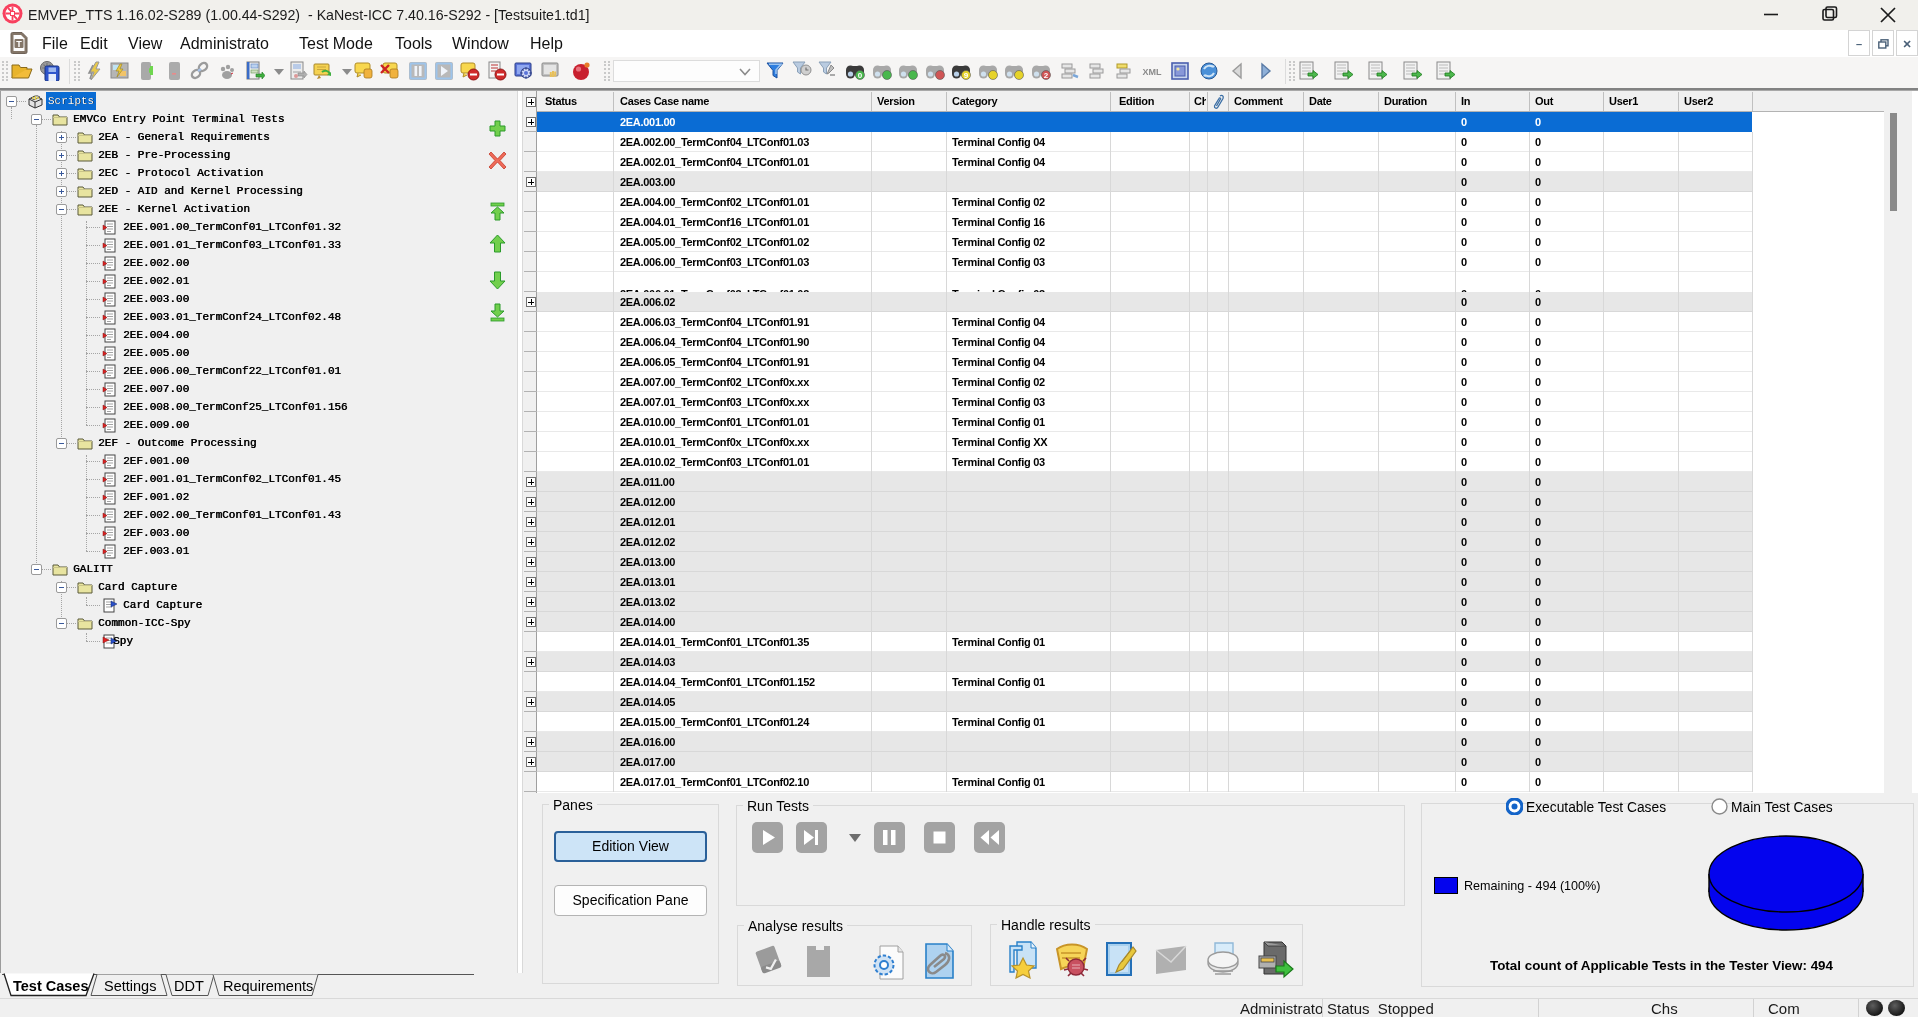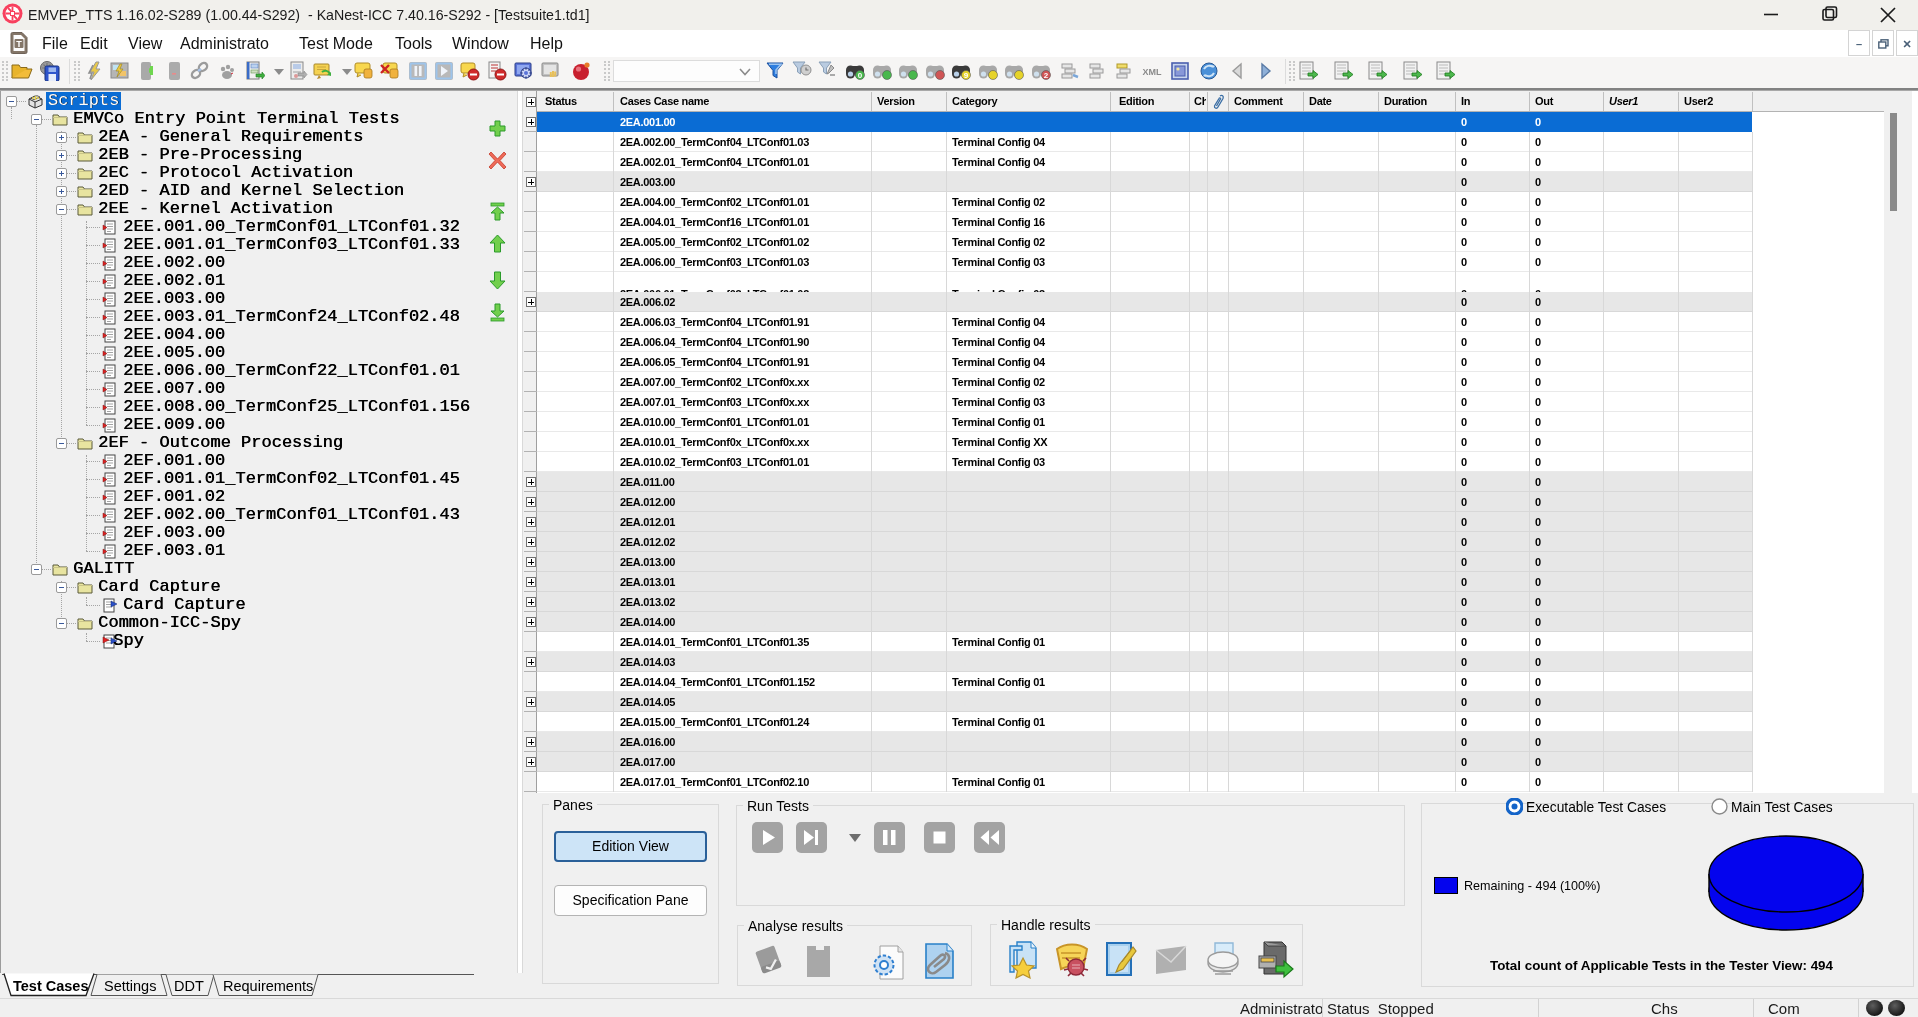--- a/index.html
+++ b/index.html
@@ -9,21 +9,21 @@
 #title-text{left:28px;top:7px;font-size:14.2px;color:#1b1b1b;}
 #menubar{left:0;top:30px;width:1918px;height:27px;background:#ffffff;}
 .menu{top:35px;font-size:16px;color:#111;}
 .mdibtn{top:30px;height:26px;width:22px;background:#fff;border:1px solid #d4d4d4;color:#4a6078;text-align:center;font-size:11px;font-weight:bold;line-height:26px;}
 #toolbar{left:0;top:57px;width:1918px;height:31px;background:#f6f5f4;}
 .grip{top:61px;width:6px;height:20px;border-left:2px dotted #c9c9c9;border-right:2px dotted #c9c9c9;}
 .tsep{top:59px;width:1px;height:25px;background:#dcdcdc;}
 #darkline{left:0;top:88px;width:1918px;height:3px;background:#828282;border-bottom:1px solid #a8a8a8;}
 
 #treepane{left:0;top:91px;width:517px;height:882px;background:#f0f0f0;border-left:1px solid #9c9c9c;}
-.trow{position:absolute;height:18px;line-height:18px;font-family:"Liberation Mono",monospace;font-size:17px;color:#000;white-space:pre;text-shadow:0.5px 0 0 #000;}
+.trow{position:absolute;height:18px;line-height:18px;font-family:"Liberation Mono",monospace;font-size:11px;color:#000;white-space:pre;text-shadow:0.5px 0 0 #000;}
 .tsel{background:#0a6cd4;color:#fff;padding:0 2px;}
 .ebox{position:absolute;width:11px;height:11px;background:#fff;border:1px solid #9a9a9a;border-radius:2px;z-index:2;}
 .ebox i{position:absolute;left:2px;top:4px;width:5px;height:1px;background:#39599b;}
 .ebox b{position:absolute;left:4px;top:2px;width:1px;height:5px;background:#39599b;}
 .dotv{position:absolute;width:1px;border-left:1px dotted #a5a5a5;z-index:1;}
 .doth{position:absolute;height:1px;border-top:1px dotted #a5a5a5;}
 #splitter{left:517px;top:91px;width:6px;height:882px;background:#fff;border-left:1px solid #d9d9d9;border-right:1px solid #d9d9d9;}
 
 #tablearea{left:524px;top:91px;width:1394px;height:702px;background:#fff;}
 #expcol{left:524px;top:91px;width:13px;height:702px;background:#f0f0f0;border-right:1px solid #9f9f9f;}
@@ -423,21 +423,21 @@
 <div class="trow" style="left:98px;top:164px">2EC - Protocol Activation</div>
 <div class="ebox" style="left:55.5px;top:185.5px">
     <i></i>
     <b></b>
   </div>
 <div class="doth" style="left:67px;top:191px;width:9px"></div>
 <svg class="abs" style="left:77px;top:183.5px" width="17" height="14" viewBox="0 0 17 14">
     <path d="M1 3 L6 3 L7.5 5 L15 5 L15 13 L1 13 Z" fill="#e8e4a0" stroke="#5a5a3a"></path>
     <path d="M1 5.5 L15 5.5" stroke="#c9c488" stroke-width="1"></path>
   </svg>
-<div class="trow" style="left:98px;top:182px">2ED - AID and Kernel Selection</div>
+<div class="trow" style="left:98px;top:182px">2ED - AID and Kernel Processing</div>
 <div class="ebox" style="left:55.5px;top:203.5px">
     <i></i>
   </div>
 <div class="doth" style="left:67px;top:209px;width:9px"></div>
 <svg class="abs" style="left:77px;top:201.5px" width="17" height="14" viewBox="0 0 17 14">
     <path d="M1 3 L6 3 L7.5 5 L15 5 L15 13 L1 13 Z" fill="#e8e4a0" stroke="#5a5a3a"></path>
     <path d="M1 5.5 L15 5.5" stroke="#c9c488" stroke-width="1"></path>
   </svg>
 <div class="trow" style="left:98px;top:200px">2EE - Kernel Activation</div>
 <div class="doth" style="left:86px;top:227px;width:14px"></div>
@@ -663,21 +663,21 @@
 <div class="abs th" style="left:620px;">Cases Case name</div>
 <div class="abs th" style="left:877px;">Version</div>
 <div class="abs th" style="left:952px;">Category</div>
 <div class="abs th" style="left:1119px;">Edition</div>
 <div class="abs th" style="left:1194px;width:12px;overflow:hidden;">Che</div>
 <div class="abs th" style="left:1234px;">Comment</div>
 <div class="abs th" style="left:1309px;">Date</div>
 <div class="abs th" style="left:1384px;">Duration</div>
 <div class="abs th" style="left:1461px;">In</div>
 <div class="abs th" style="left:1535px;">Out</div>
-<div class="abs th" style="left:1609px;font-style:italic;">User1</div>
+<div class="abs th" style="left:1609px;">User1</div>
 <div class="abs th" style="left:1684px;">User2</div>
 <svg class="abs" style="left:1209px;top:93px" width="16" height="17" viewBox="0 0 16 17">
     <path d="M11 3 C13 1.5 15 3 14 5.5 L9 14 C8 16 5 15.5 5.5 13 L10 5.5 C10.5 4.5 12 5 11.5 6 L7.5 13" fill="none" stroke="#3a6ea5" stroke-width="1.3"></path>
   </svg>
 <div class="hsep" style="left:613px"></div>
 <div class="hsep" style="left:871px"></div>
 <div class="hsep" style="left:946px"></div>
 <div class="hsep" style="left:1110px"></div>
 <div class="hsep" style="left:1189px"></div>
 <div class="hsep" style="left:1207px"></div>

